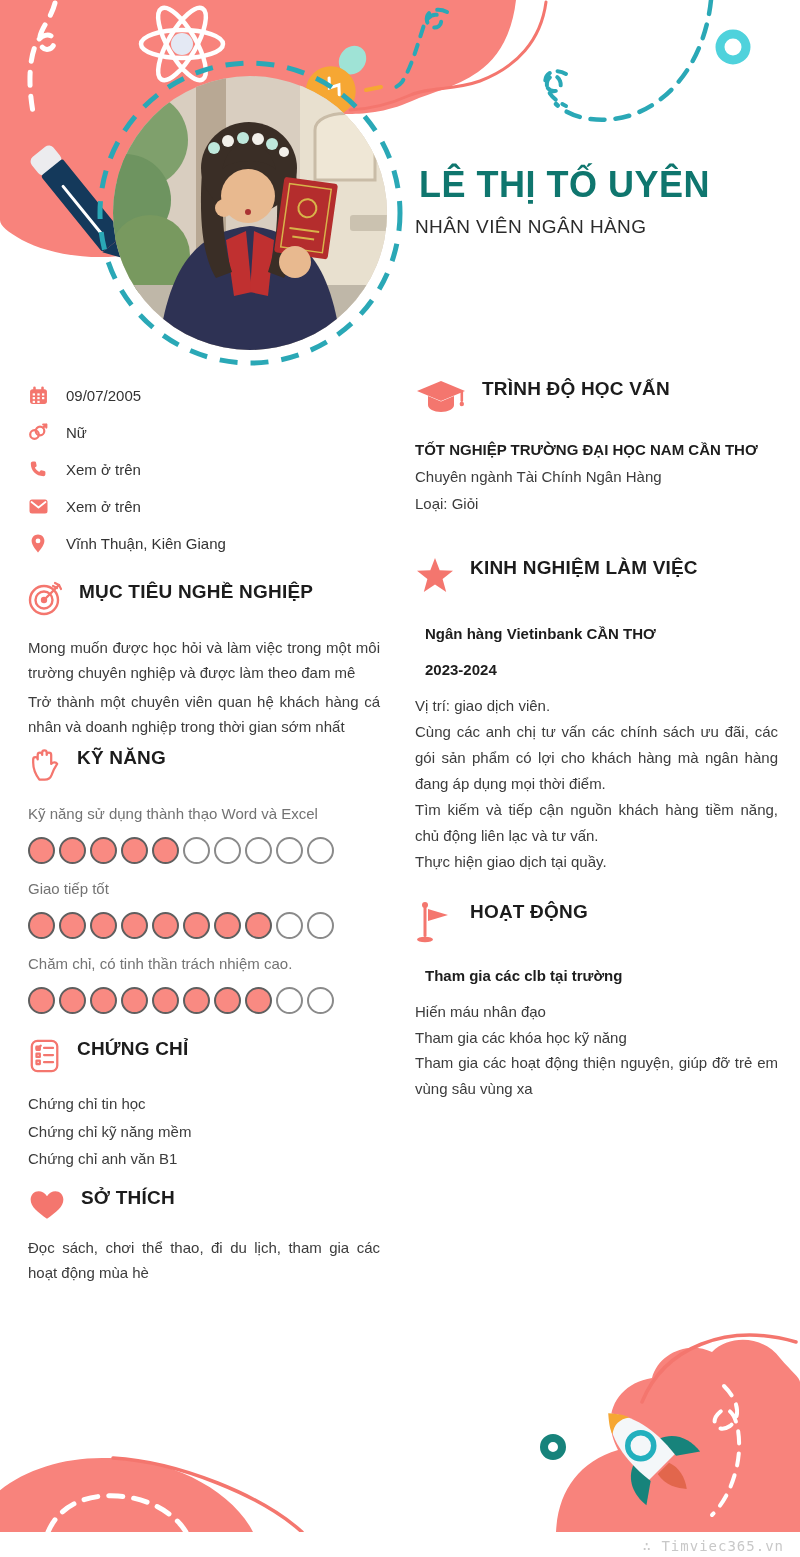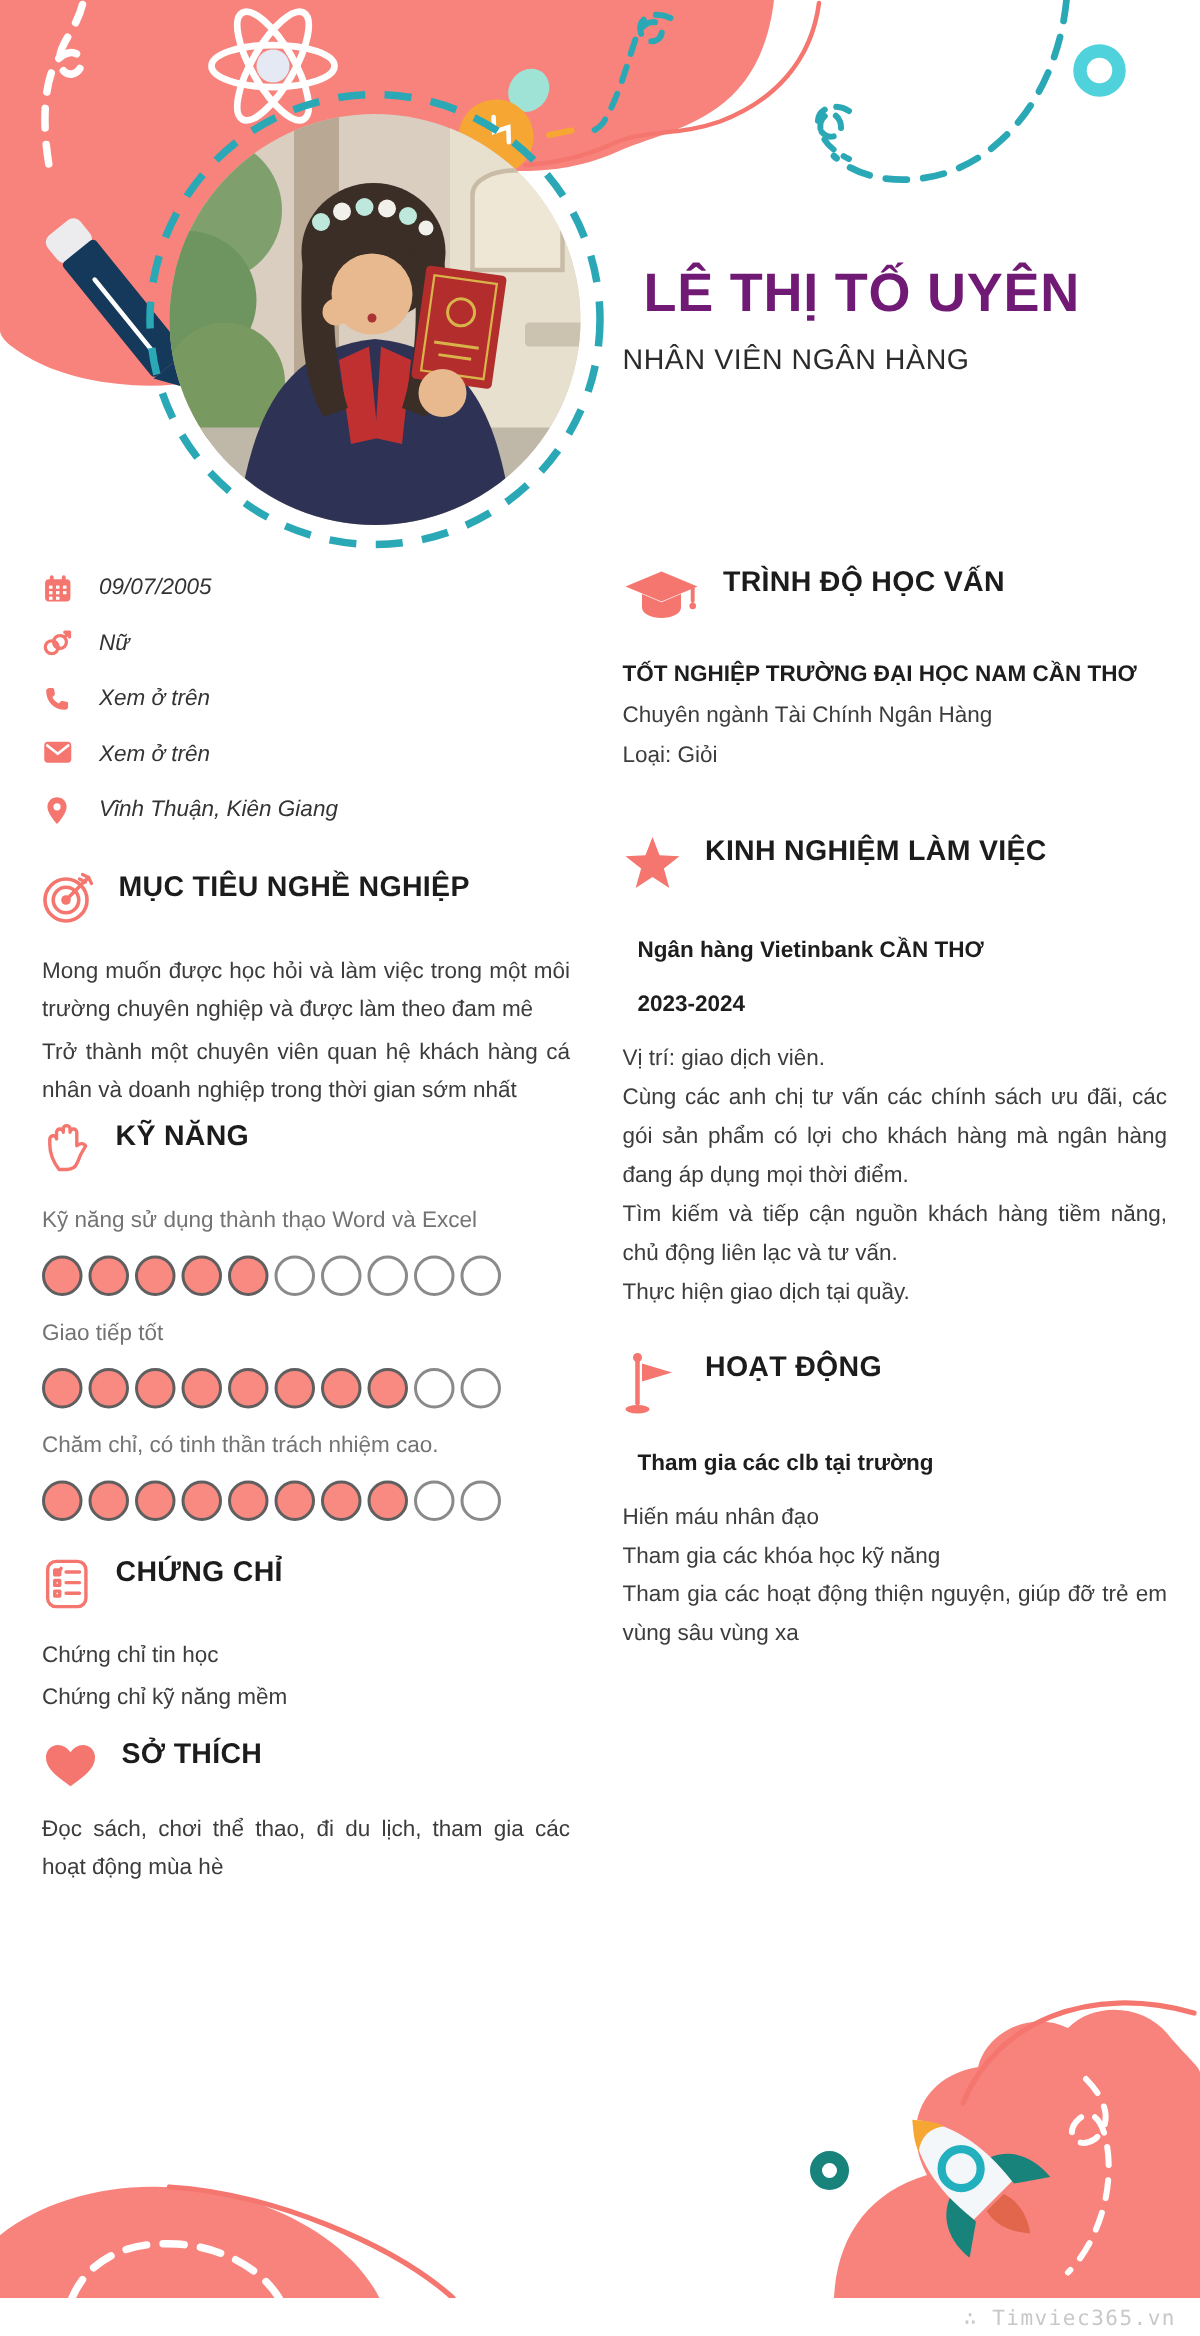--- a/index.html
+++ b/index.html
@@ -5,28 +5,28 @@
   html,body{margin:0;padding:0;background:#fff;}
   .page{position:relative;width:800px;height:1557px;background:#fff;overflow:hidden;
         font-family:"Liberation Sans","DejaVu Sans",sans-serif;color:#3c3c3c;}
   svg{display:block;}
   .deco{position:absolute;left:0;pointer-events:none;}
   .deco.top{top:0;}
   .deco.bottom{bottom:0;}
 
   
   .name-block{position:absolute;left:415px;top:160px;width:370px;}
-  .name{font-size:36px;font-weight:800;color:#701a75;letter-spacing:.5px;margin:14px;}
+  .name{font-size:36px;font-weight:800;color:#0f766e;letter-spacing:.5px;margin:4px;}
   .job-title{font-size:19px;color:#2b2b2b;margin:10px 0 0 0;letter-spacing:.4px;}
 
   
   .left-col{position:absolute;left:28px;top:383px;width:352px;}
   .right-col{position:absolute;left:415px;top:378px;width:363px;}
 
-  .info-row{display:flex;height:24px;margin-bottom:13px;font-style:italic;}
+  .info-row{display:flex;align-items:center;height:24px;margin-bottom:13px;}
   .info-row .ico{width:20px;display:flex;justify-content:center;}
   .info-row .val{margin-left:18px;font-size:15px;color:#333;}
 
   .sec-head{display:flex;align-items:flex-start;gap:15px;min-height:42px;}
   .sec-head .label{font-size:19px;font-weight:700;color:#1c1c1c;letter-spacing:.2px;}
 
   .body-text{font-size:15px;line-height:25px;color:#3c3c3c;margin:0;}
   .justify{text-align:justify;text-justify:inter-word;}
   .bold-line{font-size:15px;font-weight:700;color:#1d1d1d;line-height:26px;margin:10px;}
 
@@ -296,20 +296,21 @@
             <rect x="9" y="16.5" width="3.5" height="3.5"></rect>
             <rect x="9" y="24" width="3.5" height="3.5"></rect>
             <path d="M17 10.5 L26.5 10.5 M17 18 L26.5 18 M17 25.5 L26.5 25.5"></path>
           </svg>
           </span>
         <span class="label">CHỨNG CHỈ</span>
       </div>
       <div class="cert-list">
         <p class="body-text">Chứng chỉ tin học</p>
         <p class="body-text">Chứng chỉ kỹ năng mềm</p>
+        <p class="body-text">Chứng chỉ anh văn B1</p>
       </div>
     </div>
 
     <div class="sec-hobbies">
       <div class="sec-head">
         <span>
           <svg width="38" height="34" viewBox="0 0 36 32">
               <path fill="#F4766E" d="M18 30 C9.5 24 2.5 19 2.5 11.8 C2.5 7.3 6 4 10 4 C13.2 4 16 5.8 18 8.6 C20 5.8 22.8 4 26 4 C30 4 33.5 7.3 33.5 11.8 C33.5 19 26.5 24 18 30 Z"></path>
           </svg>
           </span>

